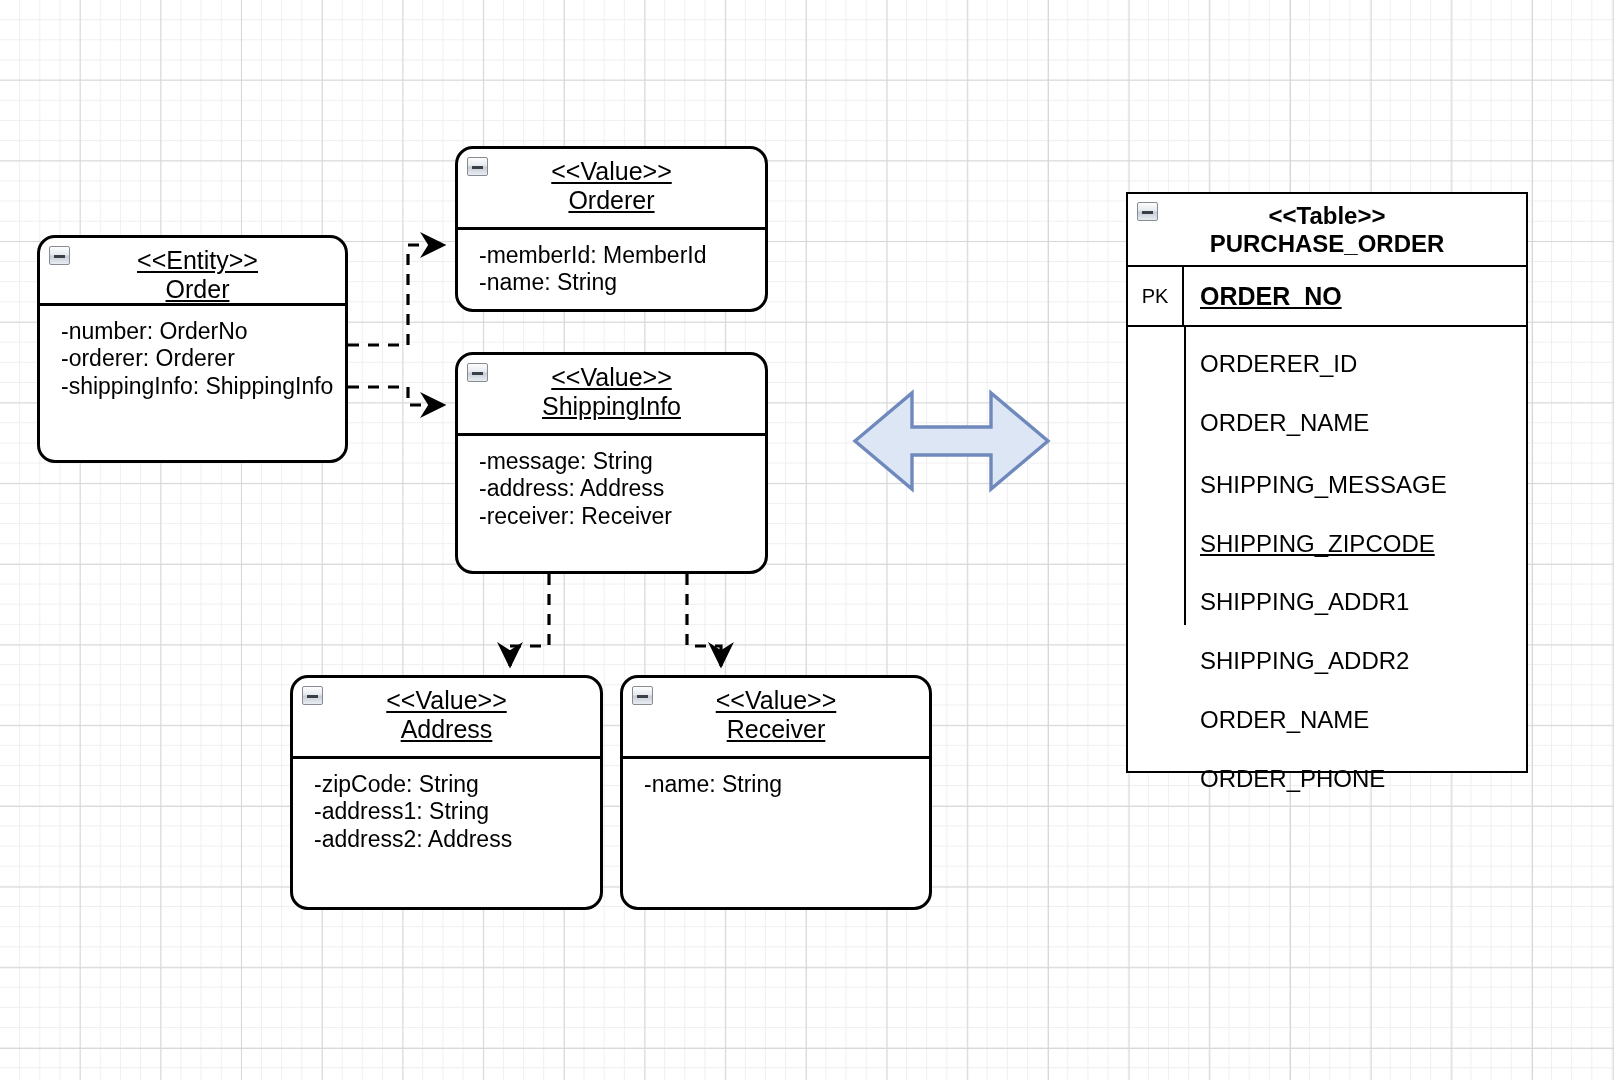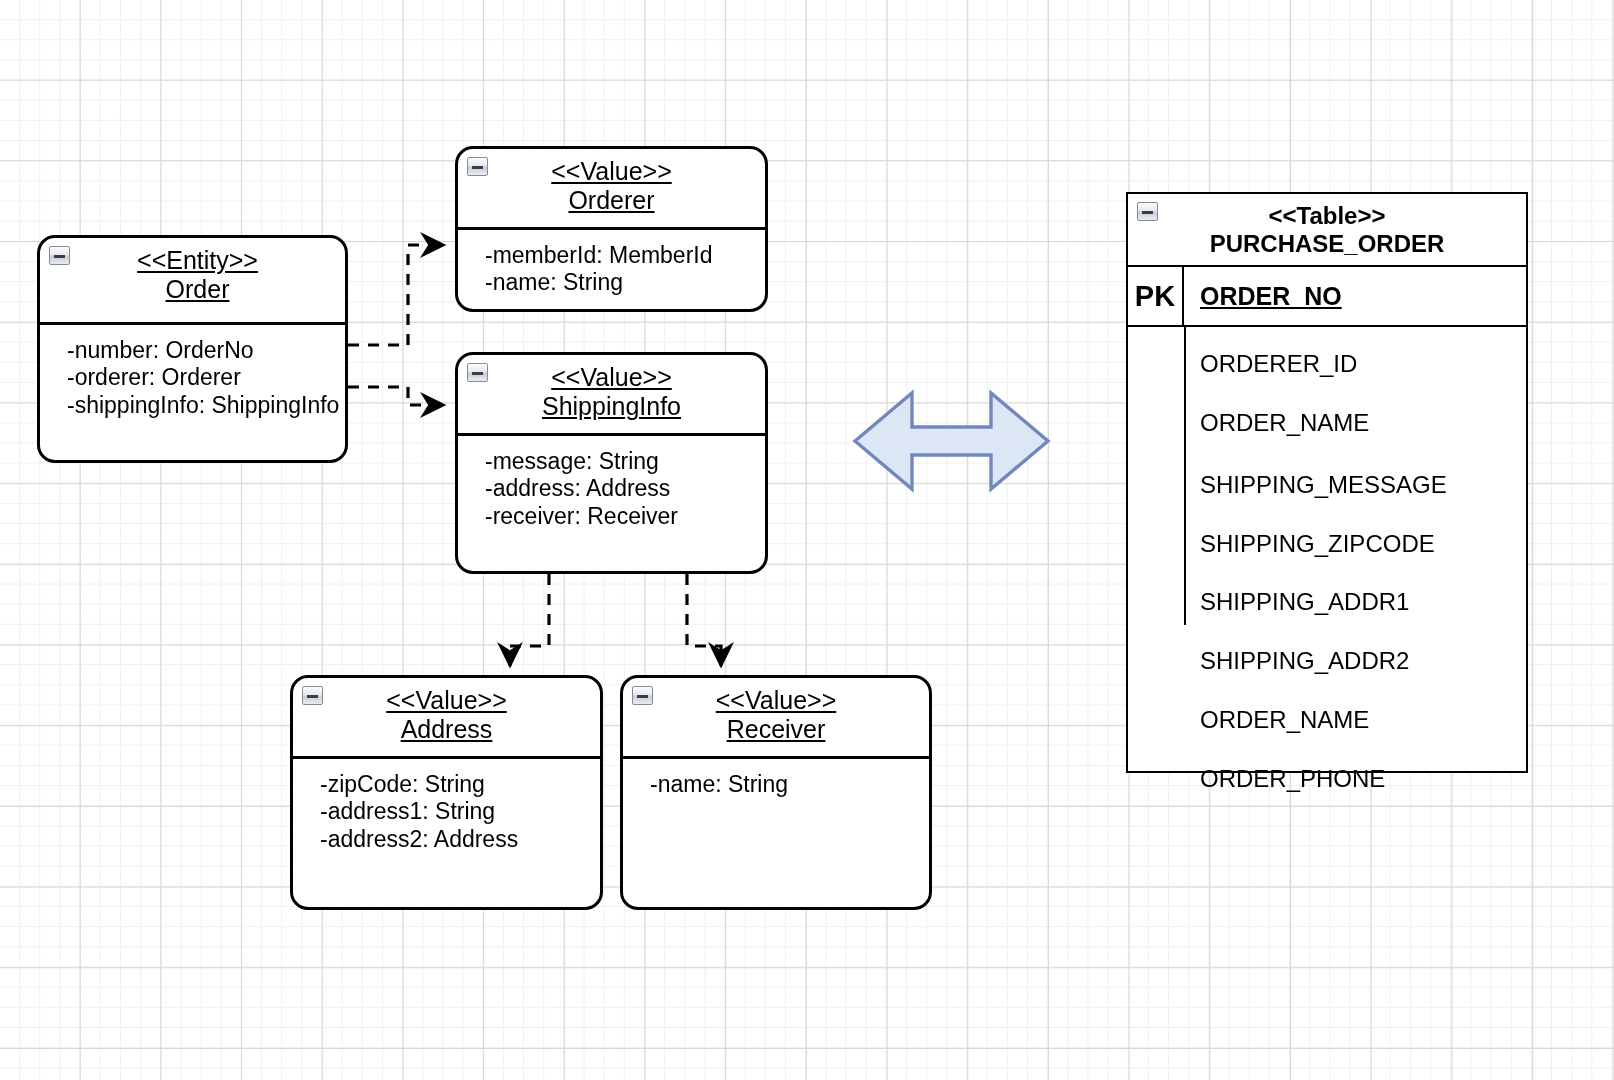--- a/index.html
+++ b/index.html
@@ -41,21 +41,21 @@
     line-height: 1.17;
     text-decoration: underline;
   }
   .uml-stereotype, .uml-classname {
     display: block;
     font-size: 25px;
     color: #000000;
     white-space: nowrap;
   }
   .uml-body {
-    padding: 12px 13px 10px 27px;
+    padding: 12px 13px 10px 21px;
   }
   .uml-attr {
     display: block;
     font-size: 23px;
     color: #000000;
     line-height: 1.19;
     white-space: nowrap;
   }
   
   .collapse-icon {
@@ -109,22 +109,22 @@
     align-items: center;
   }
   .tbl-pkcell {
     width: 56px;
     box-sizing: border-box;
     border-right: 2.5px solid #000000;
     height: 100%;
     display: flex;
     align-items: center;
     justify-content: center;
-    font-size: 29px;
-    font-weight: bold;
+    font-size: 20px;
+    font-weight: normal;
     text-align: center;
   }
   .tbl-pkname {
     flex: 1;
     padding-left: 16px;
     font-size: 25px;
     font-weight: bold;
     text-decoration: underline;
   }
   .tbl-cols {
@@ -175,21 +175,21 @@
     <path d="M 348 387 L 408 387 L 408 405 L 444 405" fill="none" stroke="#000000" stroke-width="3.2" stroke-dasharray="11,9" marker-end="url(#openArrow)"></path>
 
     <path d="M 549 574 L 549 646 L 510 646 L 510 666" fill="none" stroke="#000000" stroke-width="3.2" stroke-dasharray="11,9" marker-end="url(#openArrow)"></path>
 
     <path d="M 687 574 L 687 646 L 721 646 L 721 666" fill="none" stroke="#000000" stroke-width="3.2" stroke-dasharray="11,9" marker-end="url(#openArrow)"></path>
 
     <polygon points="855,441 912,393 912,427 991,427 991,393 1048,441 991,489 991,455 912,455 912,489" fill="#dce6f5" stroke="#7089bd" stroke-width="3.4" stroke-linejoin="miter"></polygon>
   </svg>
 
   <div class="uml-box" style="left:37px; top:235px; width:311px; height:228px;">
-    <div class="uml-header" style="height:87px;padding-left:16px;">
+    <div class="uml-header" style="height:68px;padding-left:16px;">
       <span class="collapse-icon"></span>
       <span class="uml-stereotype">&lt;&lt;Entity&gt;&gt;</span>
       <span class="uml-classname">Order</span>
     </div>
     <div class="uml-body">
       <span class="uml-attr">-number: OrderNo</span>
       <span class="uml-attr">-orderer: Orderer</span>
       <span class="uml-attr">-shippingInfo: ShippingInfo</span>
     </div>
   </div>
@@ -253,21 +253,21 @@
     <div class="tbl-pkrow">
       <div class="tbl-pkcell">PK</div>
       <div class="tbl-pkname">ORDER_NO</div>
     </div>
 
     <div class="tbl-cols">
       <div class="tbl-colgutter"></div>
       <div class="tbl-col" style="top:23px;">ORDERER_ID</div>
       <div class="tbl-col" style="top:82px;">ORDER_NAME</div>
       <div class="tbl-col" style="top:144px;text-align:center;">SHIPPING_MESSAGE</div>
-      <div class="tbl-col" style="top:203px;">SHIPPING_ZIPCODE</div>
+      <div class="tbl-col" style="top:203px;text-decoration:underline;">SHIPPING_ZIPCODE</div>
       <div class="tbl-col" style="top:261px;">SHIPPING_ADDR1</div>
       <div class="tbl-col" style="top:320px;">SHIPPING_ADDR2</div>
       <div class="tbl-col" style="top:379px;">ORDER_NAME</div>
       <div class="tbl-col" style="top:438px;">ORDER_PHONE</div>
     </div>
   </div>
 
 </div>
 
 </body></html>

